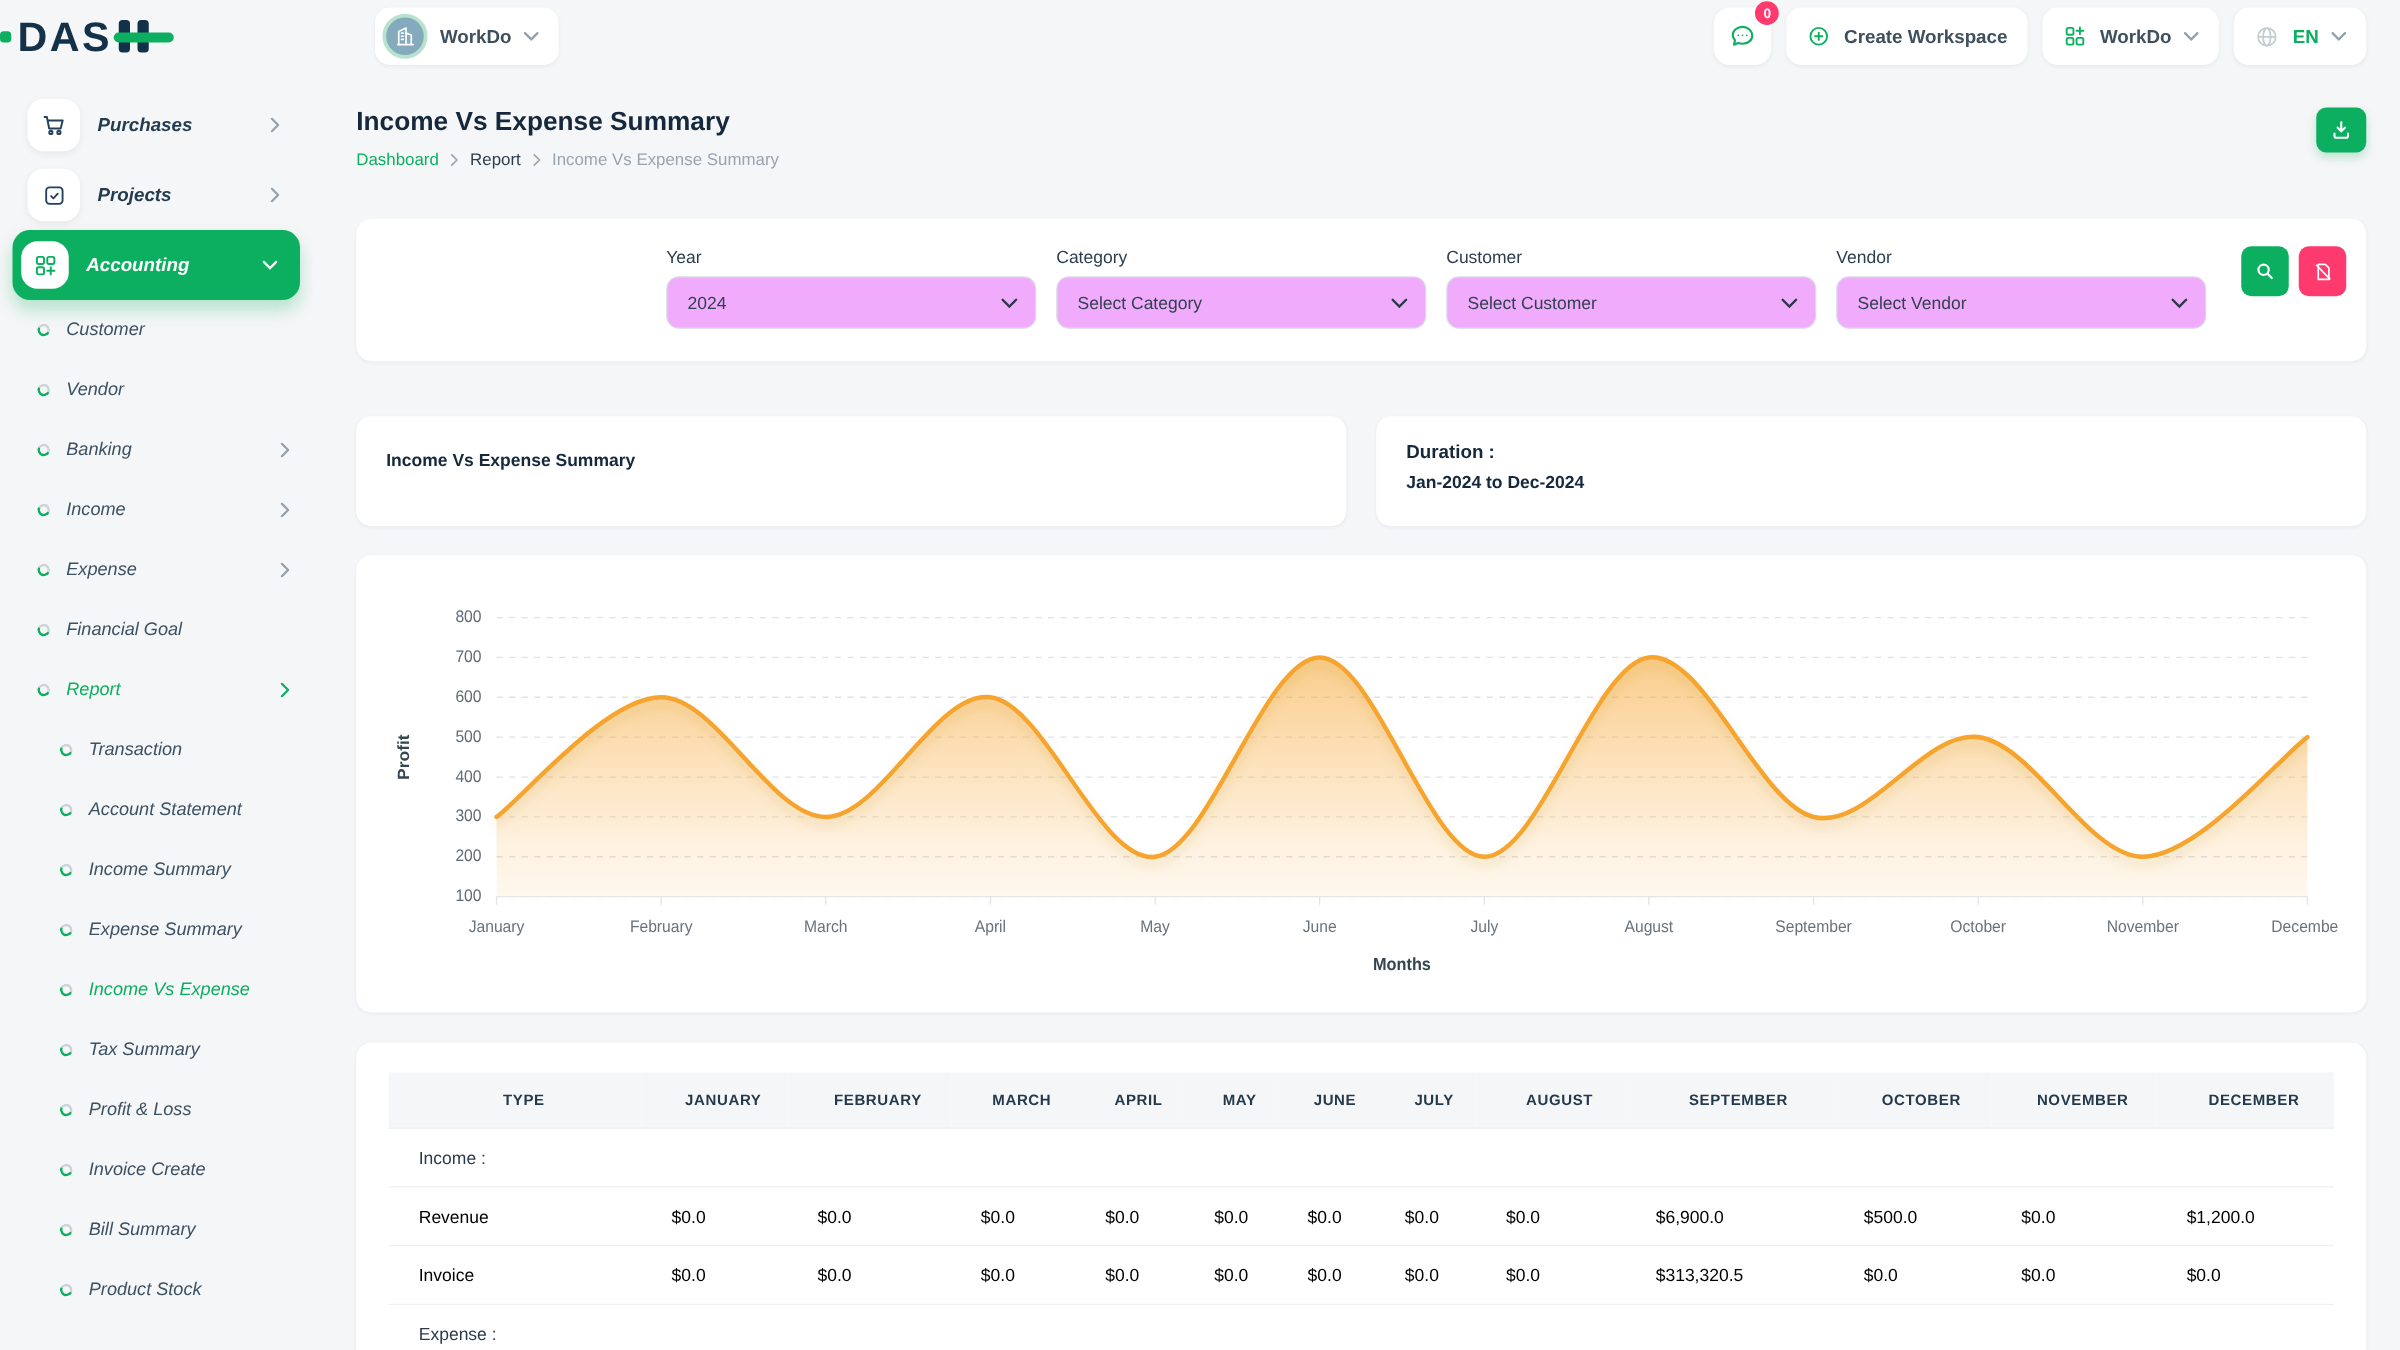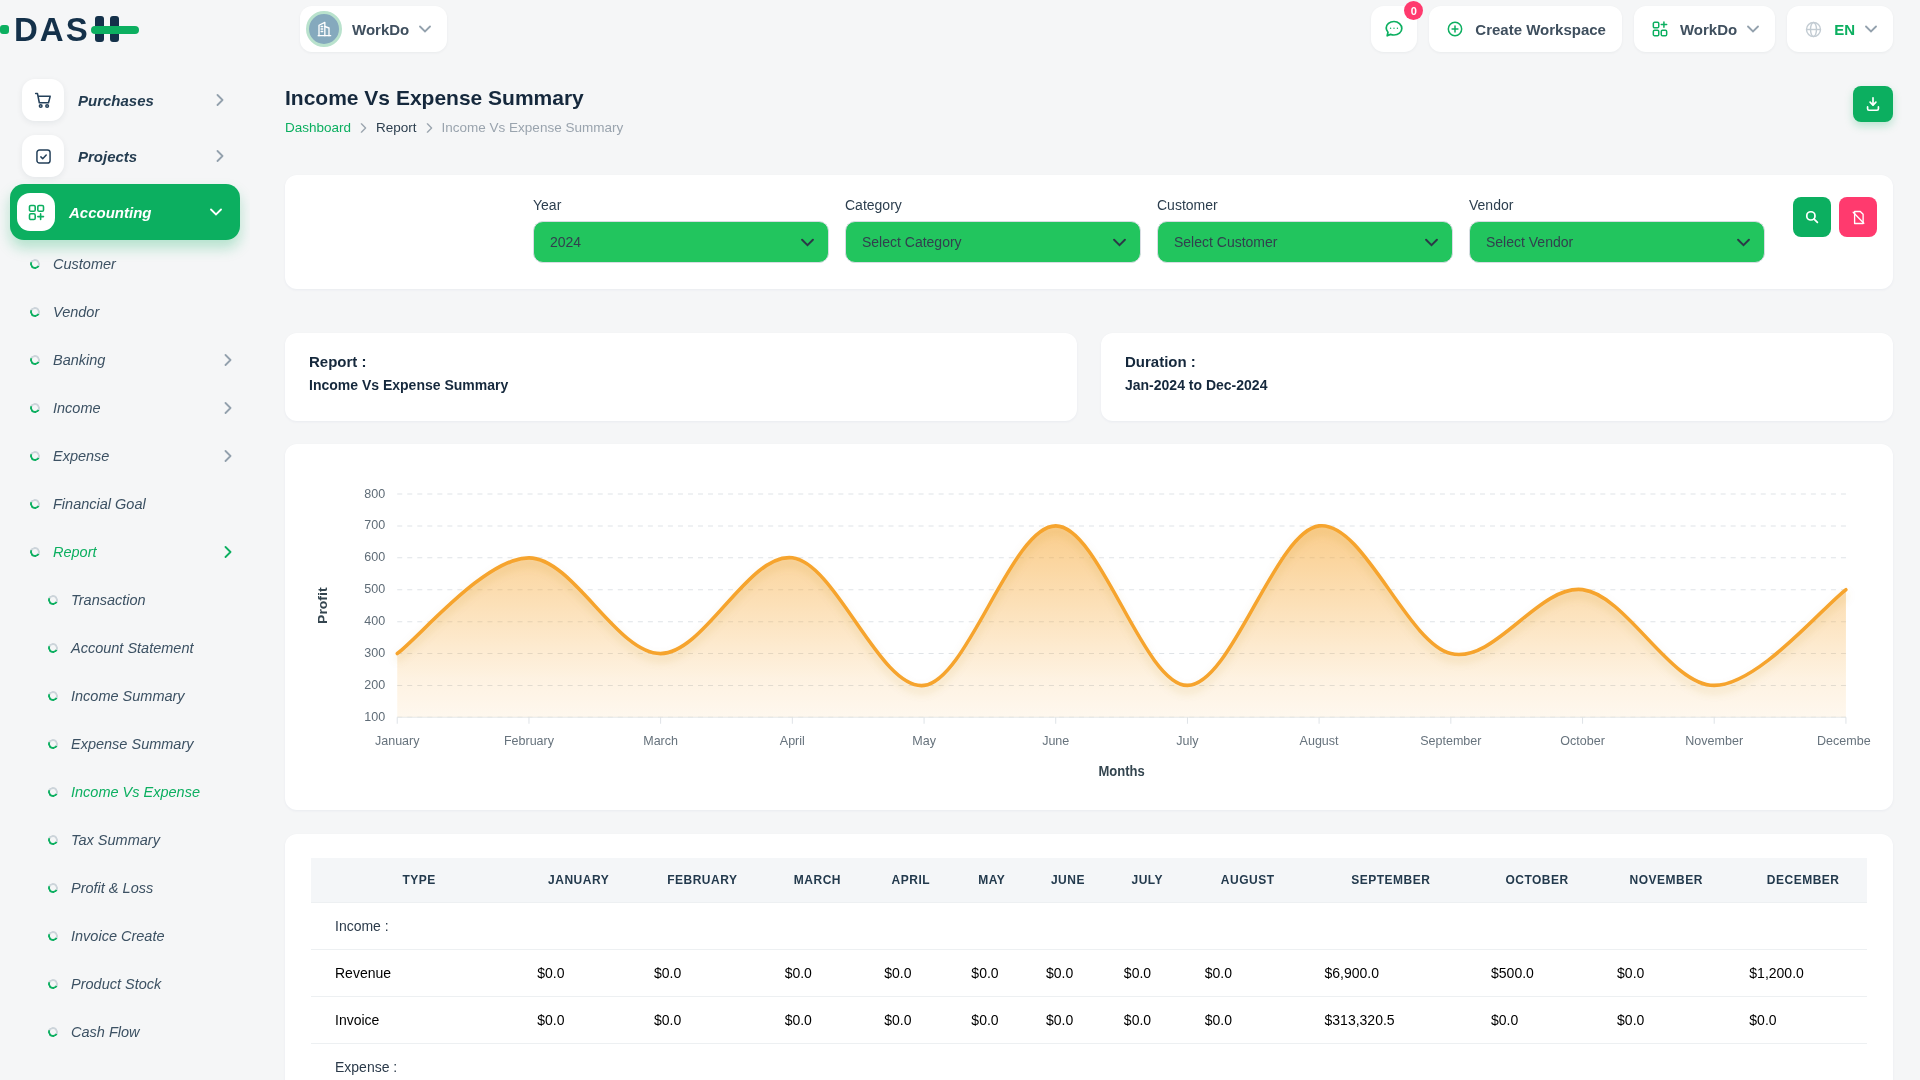--- a/index.html
+++ b/index.html
@@ -52,21 +52,21 @@
   .breadcrumb .bc-link { color:#0caf60; cursor:pointer; }
   .breadcrumb .bc-mid { color:#2c3e4e; cursor:pointer; }
   .breadcrumb .bc-cur { color:#9aa4ae; }
   .breadcrumb .sep { color:#9aa4ae; display:flex; }
   .dl-btn { margin-left:auto; width:40px; height:36px; border:none; border-radius:8px; background:#0caf60; color:#fff; display:flex; align-items:center; justify-content:center; cursor:pointer; box-shadow:0 4px 8px rgba(12,175,96,.25); }
 
   .card { background:#fff; border-radius:12px; box-shadow:0 1px 3px rgba(20,46,110,.05); }
   .filter-card { margin-top:40px; height:114px; display:flex; align-items:flex-start; justify-content:flex-end; gap:16px; padding:22px 16px 44px 24px; }
   .fgroup { display:flex; flex-direction:column; gap:8px; }
   .fgroup label { font-size:14px; color:#2c3e4e; }
-  .select { width:296px; height:42px; border:1px solid #d8dde3; border-radius:10px; background:#22c55e; display:flex; align-items:center; justify-content:space-between; padding:0 14px 0 16px; font-size:14px; color:#32404e; cursor:pointer; }
+  .select { width:296px; height:42px; border:1px solid #d8dde3; border-radius:10px; background:#f0abfc; display:flex; align-items:center; justify-content:space-between; padding:0 14px 0 16px; font-size:14px; color:#32404e; cursor:pointer; }
   .select .chev { color:#2b3947; }
   .fbtns { display:flex; gap:8px; margin-left:12px; }
   .sq-btn { width:38px; height:40px; border:none; border-radius:8px; display:flex; align-items:center; justify-content:center; color:#fff; cursor:pointer; }
   .sq-btn.search { background:#0caf60; }
   .sq-btn.reset { background:#ff3a6e; }
 
   .sum-row { display:flex; gap:24px; margin-top:44px; }
   .sum-card { flex:1; height:88px; padding:20px 24px; }
   .sum-card .t { font-size:15px; font-weight:700; color:#15283c; }
   .sum-card .v { font-size:14px; font-weight:700; color:#15283c; margin-top:7px; }
@@ -284,20 +284,24 @@
       <span class="ring"></span>
       <span class="lbl">Tax Summary</span>
     </div>
     <div class="sub-item lv2">
       <span class="ring"></span>
       <span class="lbl">Profit &amp; Loss</span>
     </div>
     <div class="sub-item lv2">
       <span class="ring"></span>
       <span class="lbl">Invoice Create</span>
+    </div>
+    <div class="sub-item lv2">
+      <span class="ring"></span>
+      <span class="lbl">Bill Summary</span>
     </div>
     <div class="sub-item lv2">
       <span class="ring"></span>
       <span class="lbl">Product Stock</span>
     </div>
     <div class="sub-item lv2">
       <span class="ring"></span>
       <span class="lbl">Cash Flow</span>
     </div>
   </nav>
@@ -388,21 +392,20 @@
         <svg width="17" height="17" viewBox="0 0 24 24" fill="none" stroke="#fff" stroke-width="1.9" stroke-linecap="round" stroke-linejoin="round">
             <path d="M6.5 3.5h8l4 4v13h-12z"></path>
             <path d="M4.5 4.5l15 15.5"></path>
           </svg>
       </button>
     </div>
   </section>
 
   <div class="sum-row">
     <section class="card sum-card">
-      <div class="t">Report :</div>
       <div class="v">Income Vs Expense Summary</div>
     </section>
     <section class="card sum-card">
       <div class="t">Duration :</div>
       <div class="v">Jan-2024 to Dec-2024</div>
     </section>
   </div>
 
   <section class="card chart-card">
     <div id="chart-box">

